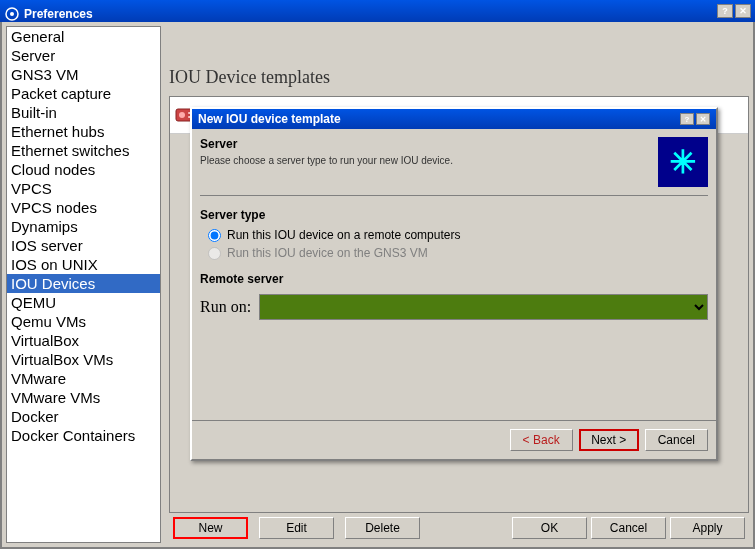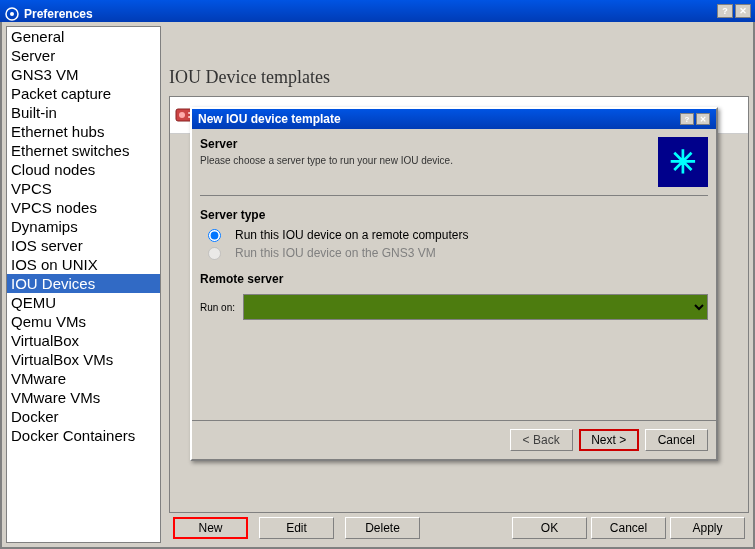--- a/index.html
+++ b/index.html
@@ -241,39 +241,40 @@
 
     .radio-group {
       display: flex;
       flex-direction: column;
       gap: 4px;
       padding-left: 8px;
     }
     .radio-item {
       display: flex;
       align-items: center;
-      gap: 14px;
+      gap: 6px;
       font-size: 12px;
     }
     .radio-item.disabled {
       color: #808080;
     }
     .radio-item input[type="radio"] {
       margin: 0;
     }
 
     .form-row {
       display: flex;
       align-items: center;
       gap: 8px;
       margin-top: 8px;
     }
     .form-label {
-      font-size: 10px;
+      font-size: 16px;
       white-space: nowrap;
+      font-family: Liberation Serif, serif;
     }
 
     .dialog-footer {
       display: flex;
       justify-content: flex-end;
       gap: 6px;
       padding: 8px;
       border-top: 1px solid #808080;
     }
 
@@ -285,21 +286,21 @@
       font-size: 12px;
       cursor: pointer;
       min-width: 60px;
       text-align: center;
     }
     .dialog-btn.next-btn {
       border: 2px solid #cc0000;
       padding: 2px 10px;
     }
     .dialog-btn:disabled {
-      color: #404040;
+      color: #b91c1c;
     }
 
     
     select.native-select {
       width: 100%;
       height: 22px;
       border: 1px solid #808080;
       background: #4d7c0f;
       font-size: 12px;
       padding: 12px 2px;

